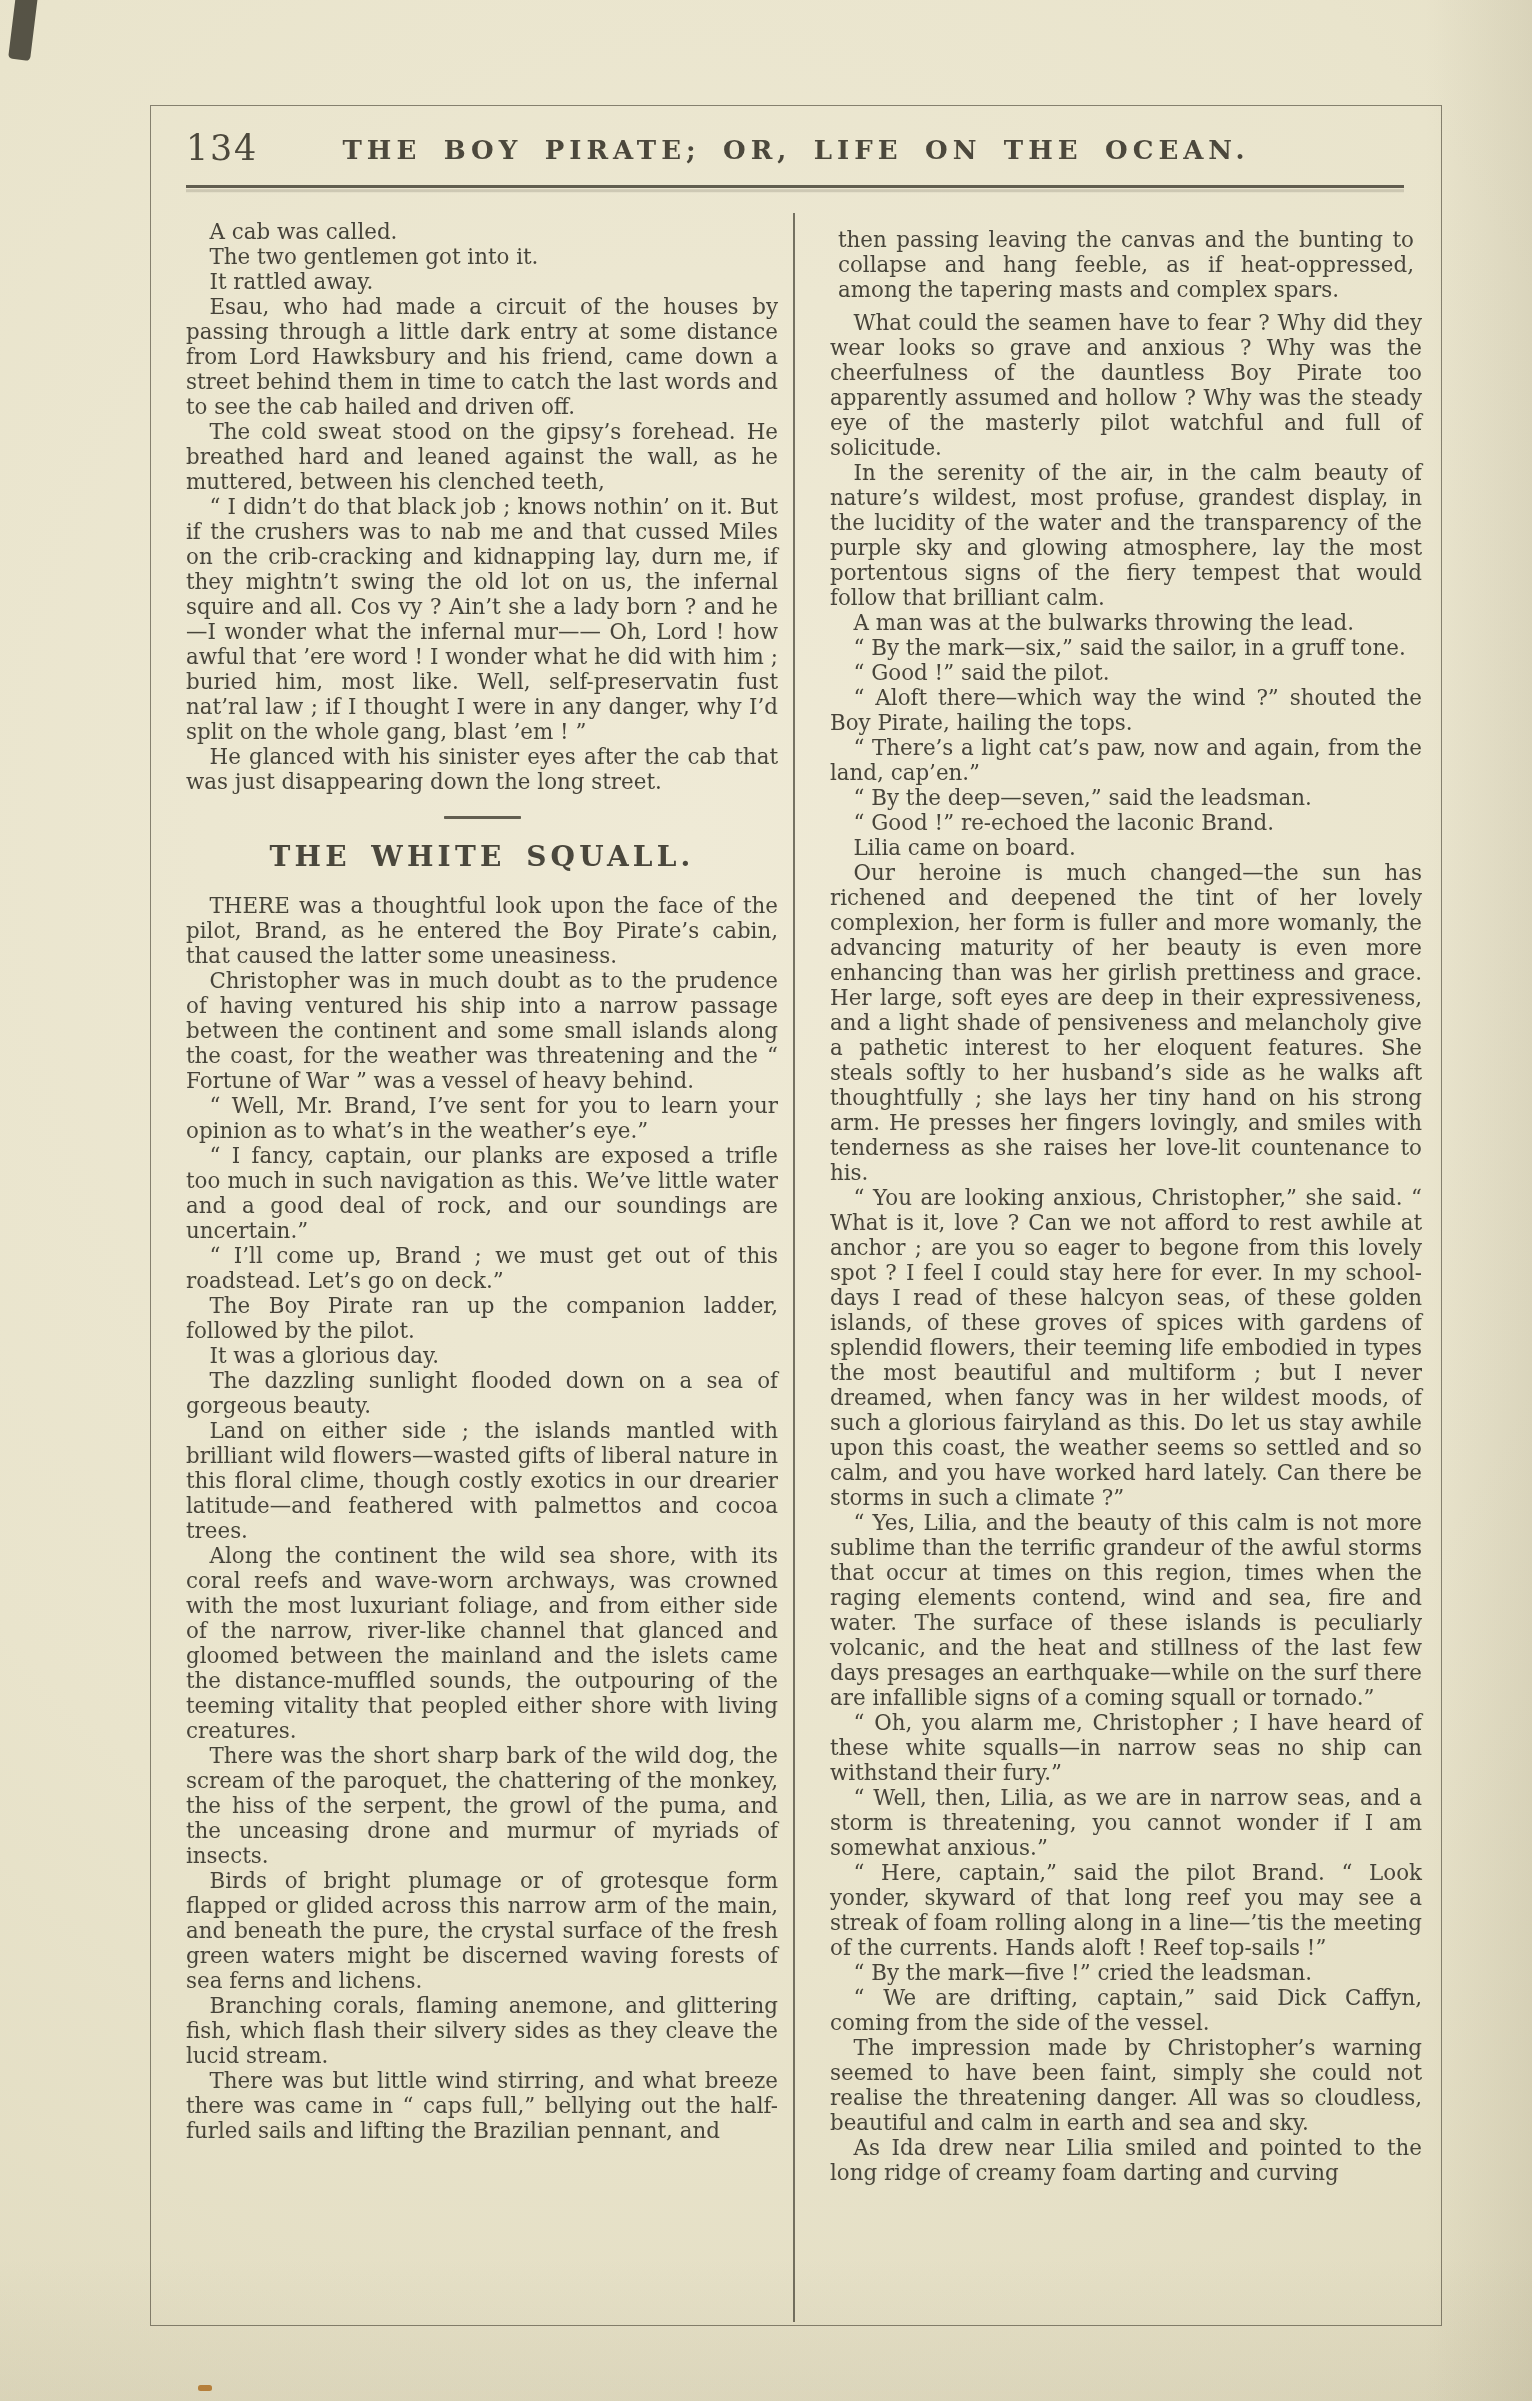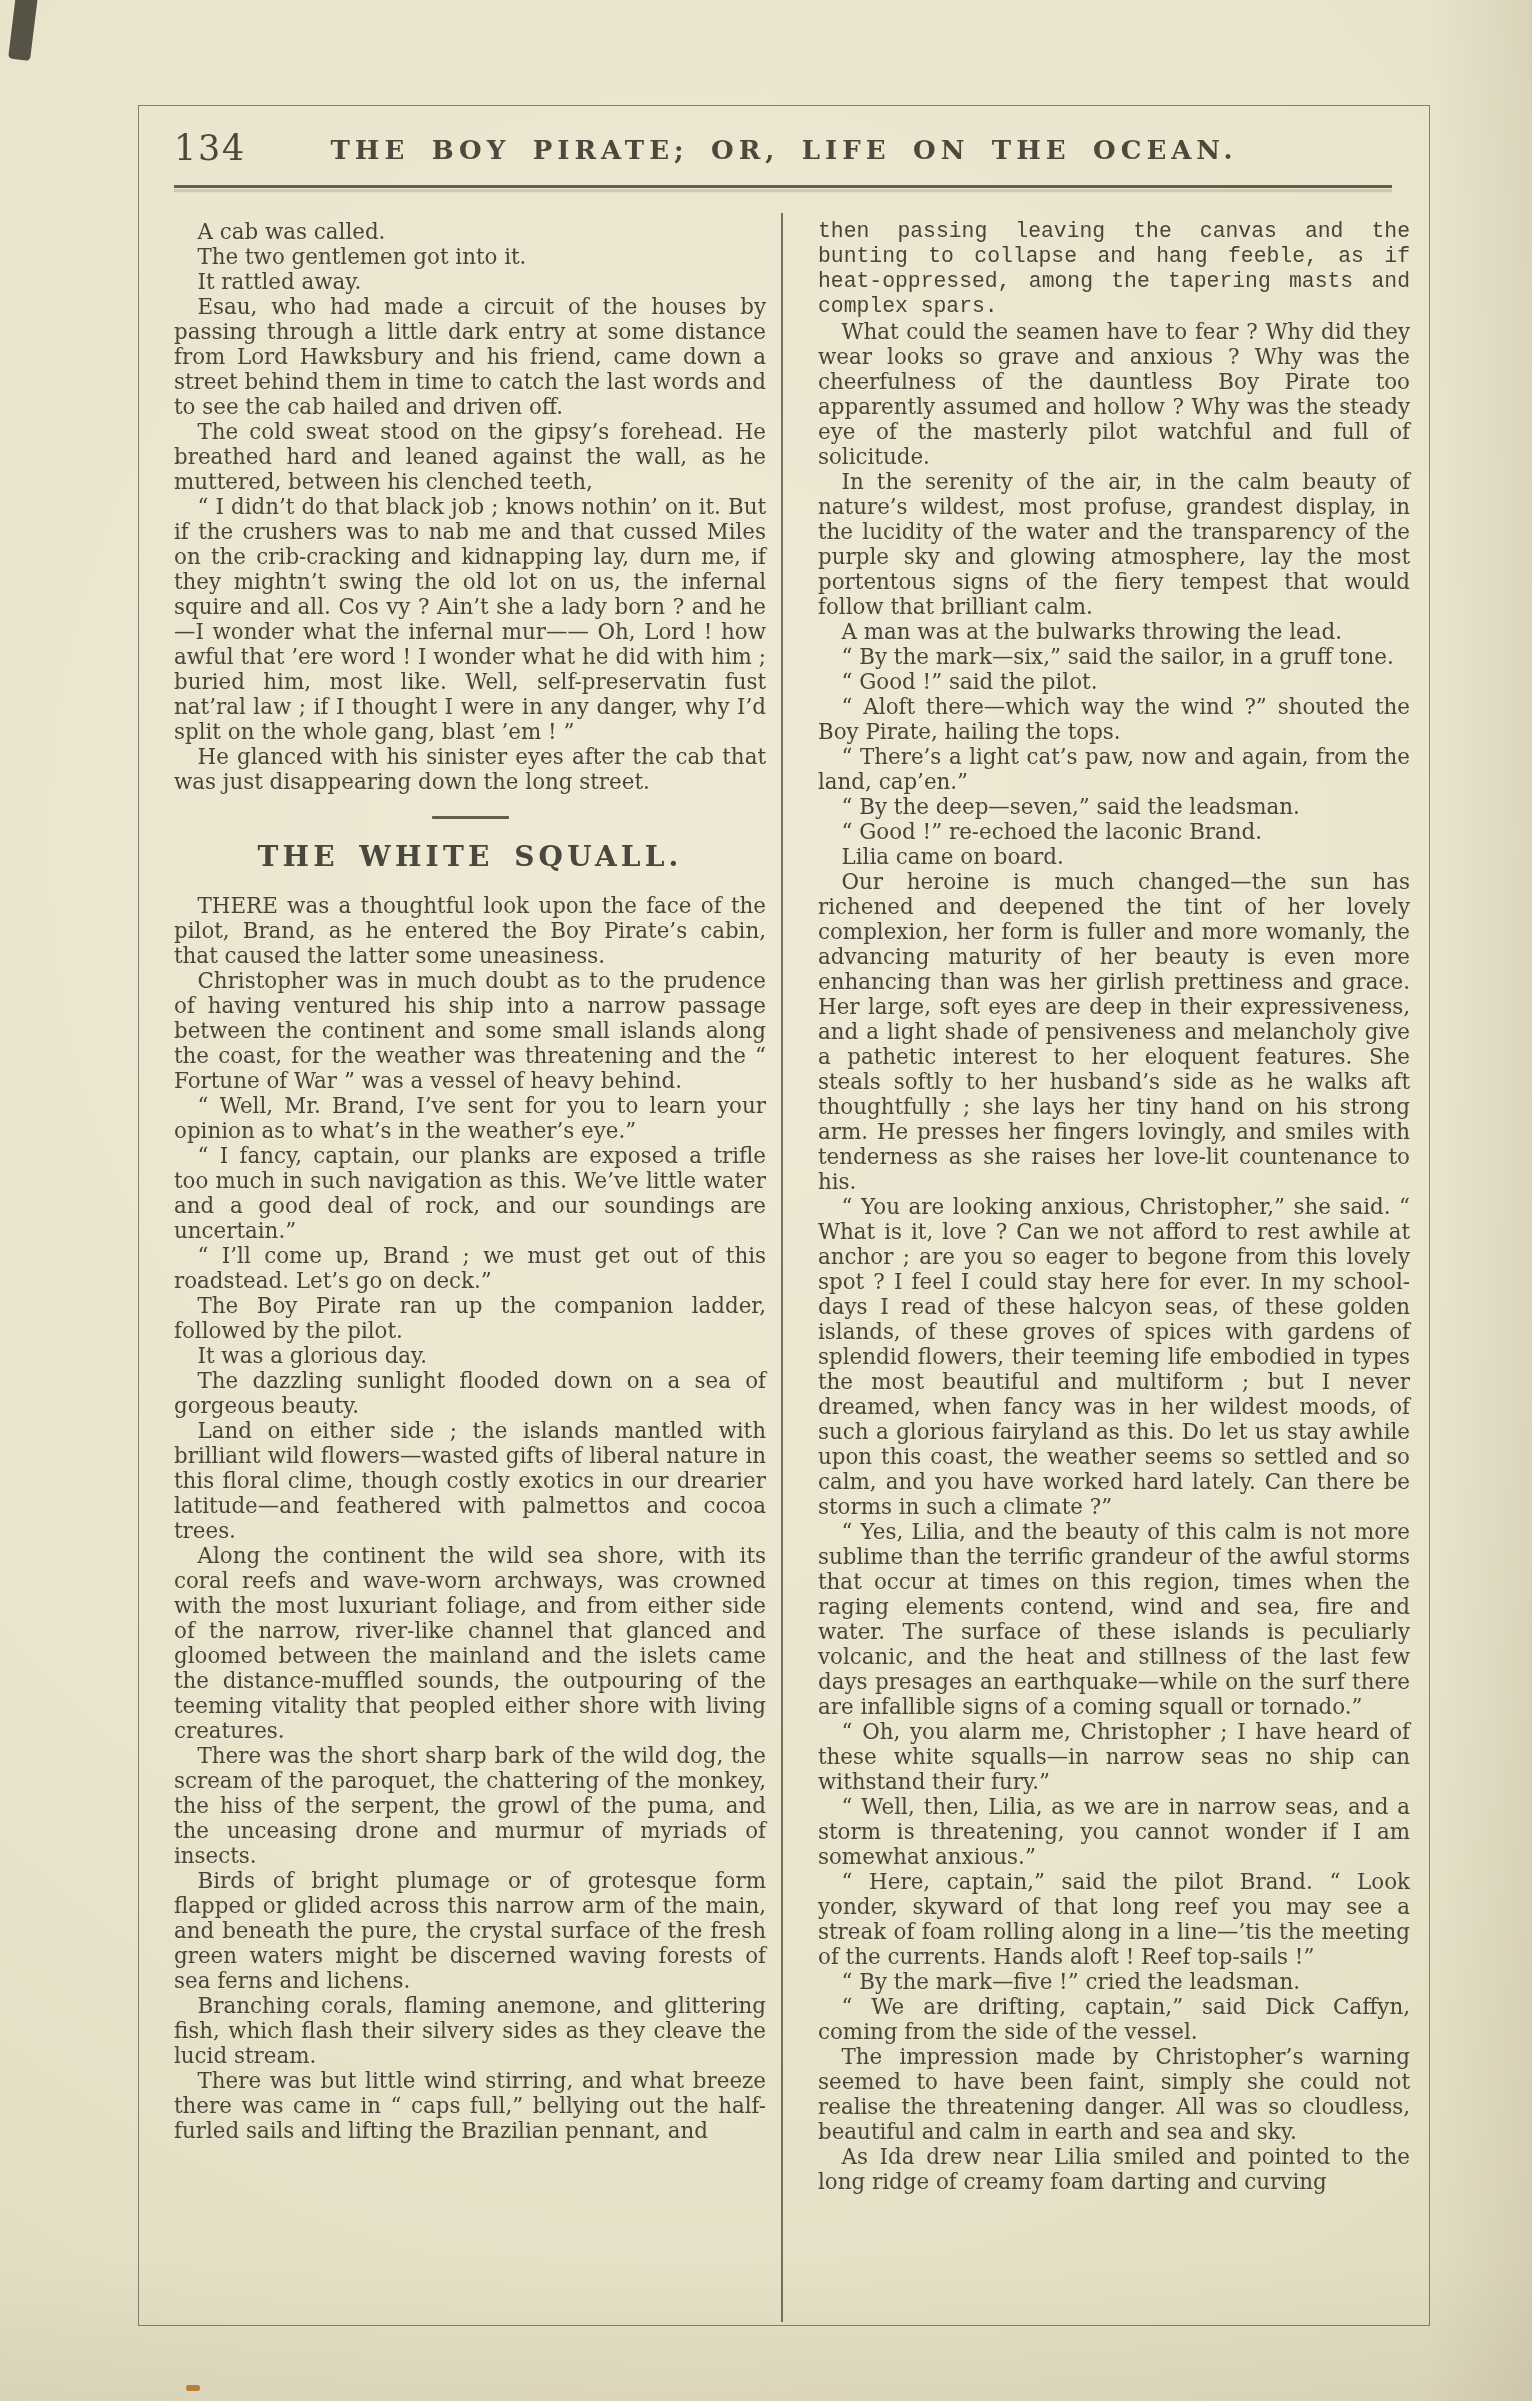--- a/index.html
+++ b/index.html
@@ -10,21 +10,21 @@
       linear-gradient(to bottom, rgba(0,0,0,0) 94%, rgba(115,105,75,0.08) 100%),
       radial-gradient(ellipse 120% 90% at 45% 35%, #efead6 0%, #e9e4cc 52%, #ddd7ba 100%);
     font-family:"DejaVu Serif","Liberation Serif",serif;
     color:#47443a;
   }
   .scan-mark{
     position:absolute;left:13.4px;top:-22px;width:22px;height:82px;
     background:#3c392e;transform:rotate(7deg);border-radius:4.2px;opacity:.85;
   }
   .page-box{
-    position:absolute;left:138px;top:105px;width:1292px;height:2221px;
+    position:absolute;left:150px;top:105px;width:1292px;height:2221px;
     border:1.7px solid rgba(78,73,58,0.65);
     box-sizing:border-box;
   }
   .page-number{
     position:absolute;left:35px;top:22px;
     font-size:35px;letter-spacing:1.7px;color:#4c483c;
   }
   .running-title{
     position:absolute;left:0;right:0;top:28.5px;text-align:center;
     font-size:26px;font-weight:bold;letter-spacing:5px;word-spacing:8.4px;color:#4c483c;
@@ -35,21 +35,21 @@
     box-shadow:0 4.2px 0 rgba(73,69,56,0.18);
   }
   .col{position:absolute;top:113px;text-align:justify;font-size:21.4px;line-height:25px;}
   .col-left{left:35px;width:592px;}
   .col-right{left:679px;width:592px;}
   .col-divider{
     position:absolute;left:642px;top:107px;bottom:3.4px;width:1.7px;
     background:rgba(66,62,50,0.7);
   }
   p.para{margin:0;text-indent:23.5px;}
-  p.noindent{margin:0;text-indent:0;font-family:Liberation Mono, monospace;}
+  p.noindent{margin:8px;text-indent:0;}
   .section-divider{
     width:77px;height:3.4px;margin:22px auto 25px auto;
     background:rgba(73,69,56,0.85);border-radius:0.8px;
   }
   .chapter-heading{
     text-align:center;text-indent:0;font-size:28px;font-weight:bold;
     letter-spacing:4.2px;word-spacing:5px;color:#4a473c;margin:0 0 13.4px 0;line-height:34px;
   }
   .chapter-subheading{
     text-align:center;text-indent:0;font-size:28px;font-weight:bold;

